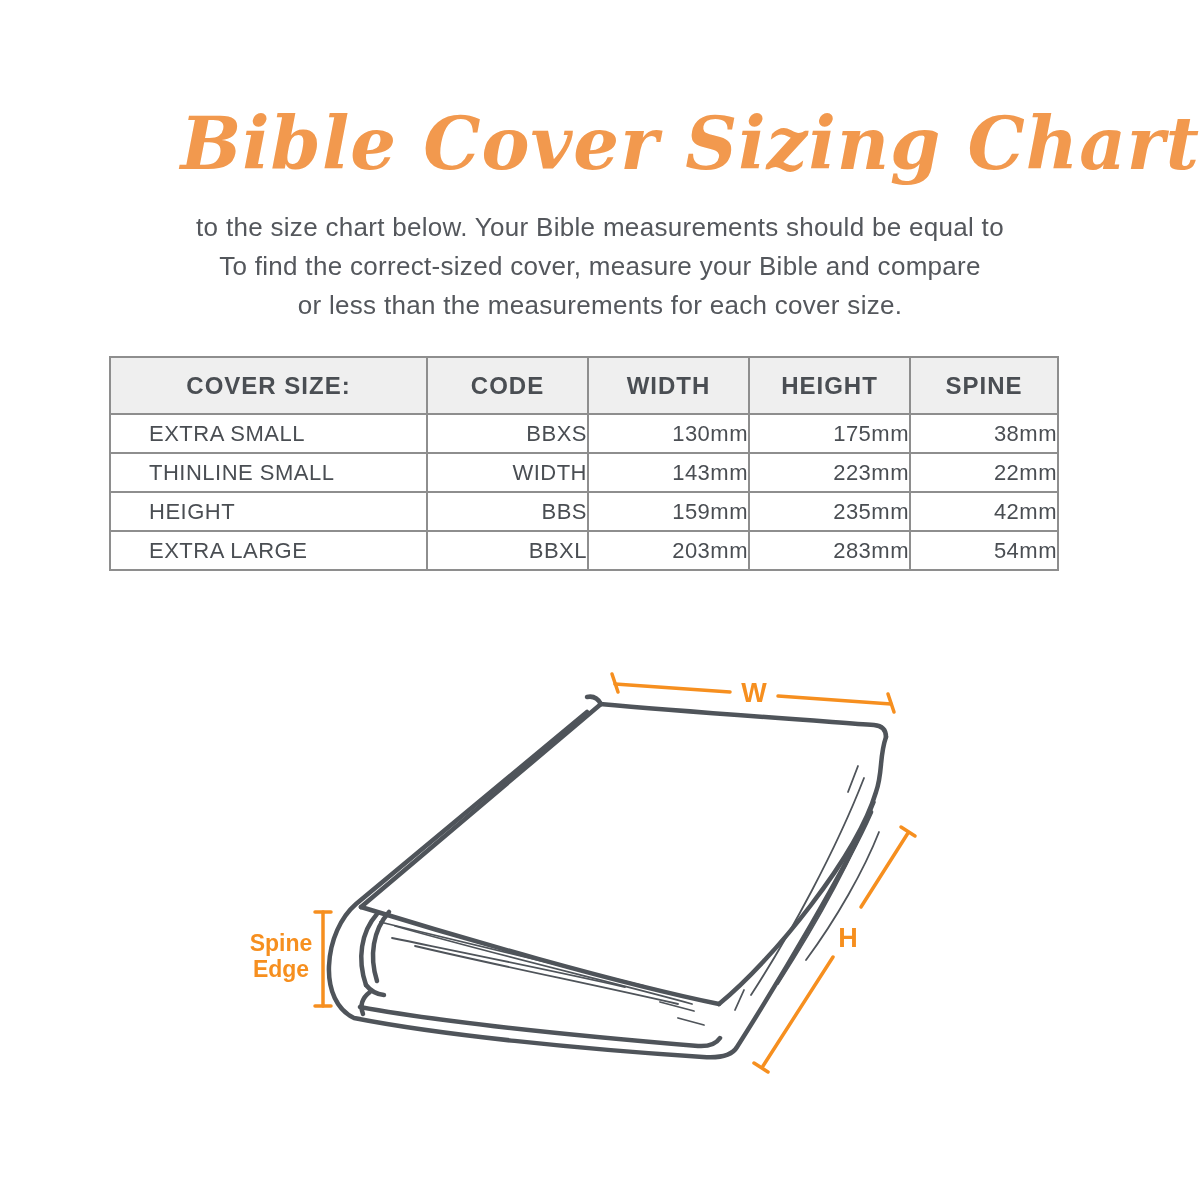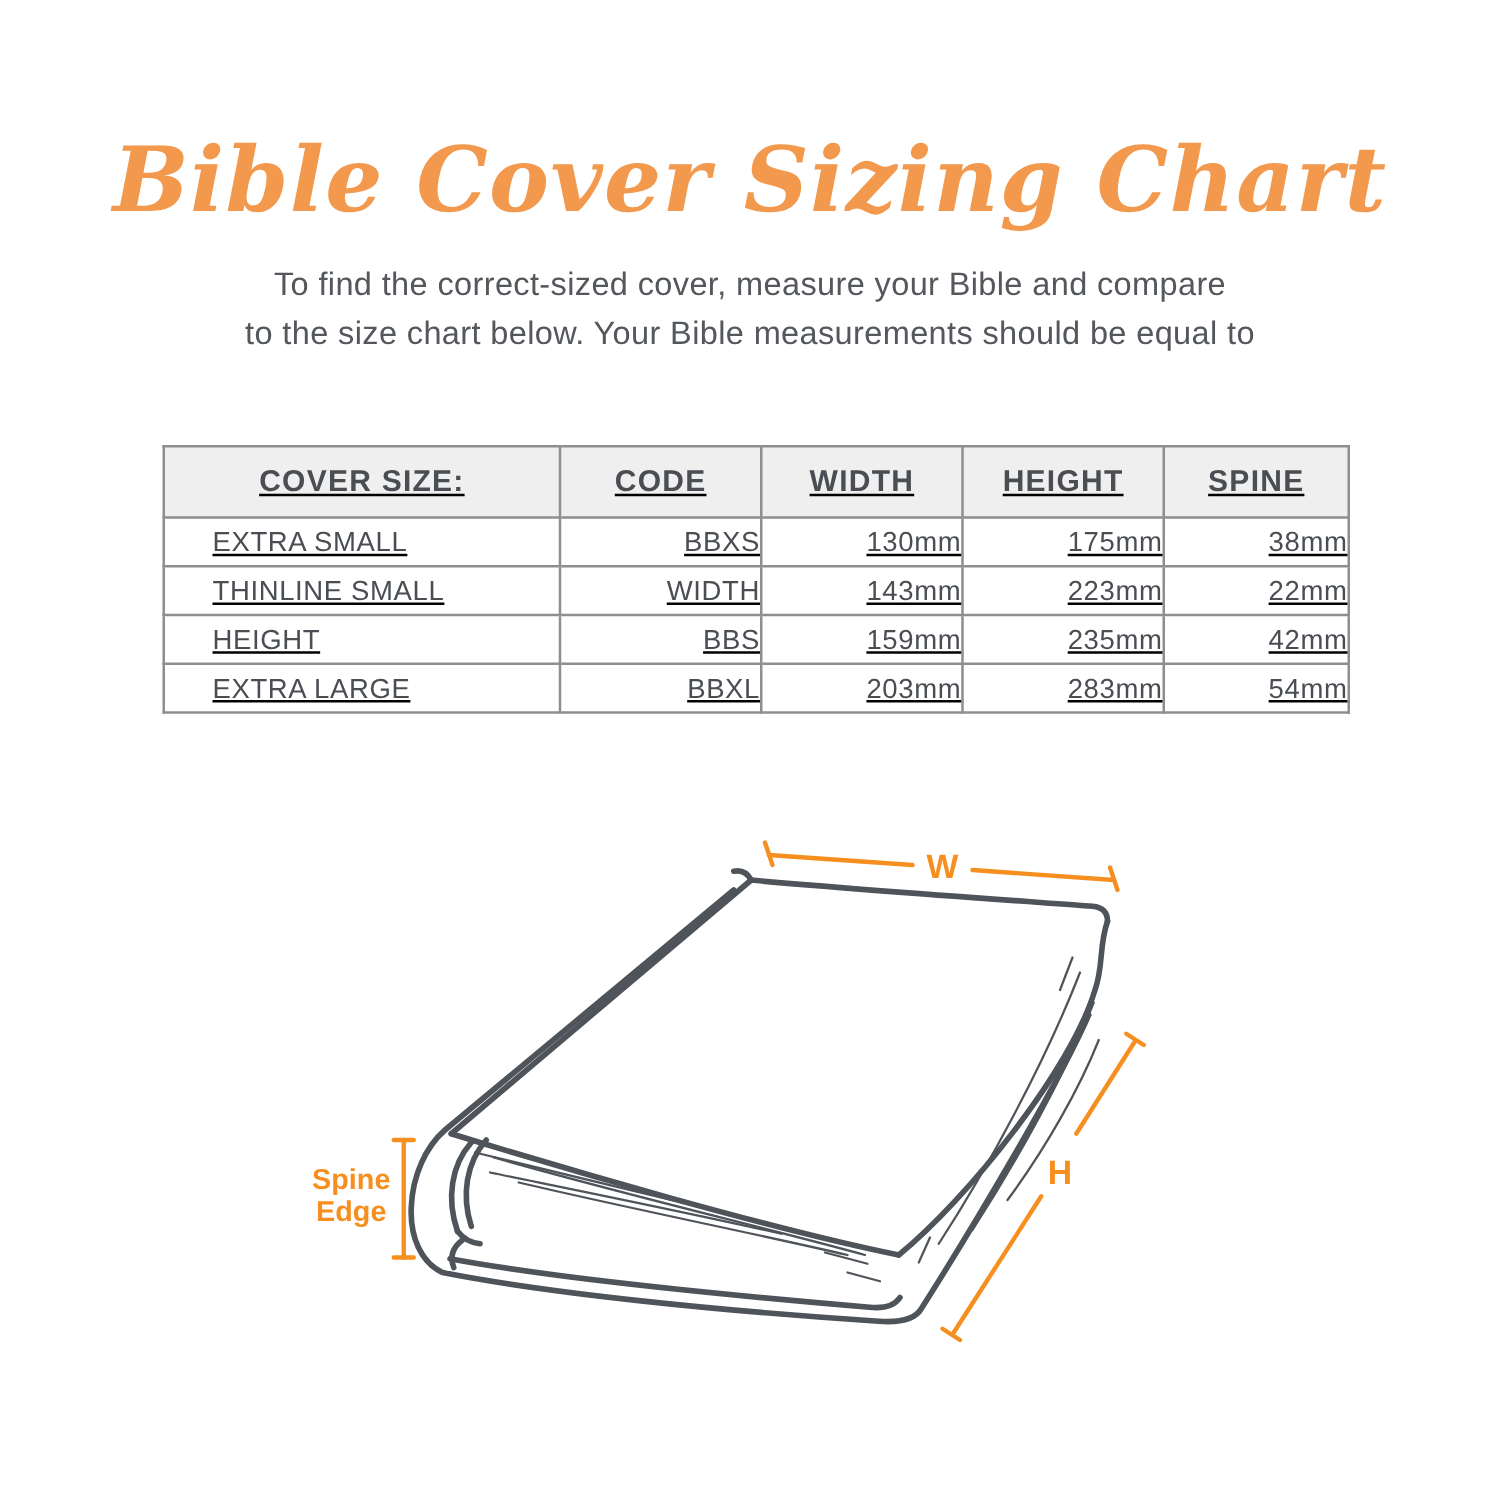--- a/index.html
+++ b/index.html
@@ -4,35 +4,35 @@
 <style>
   * { margin:0; padding:0; box-sizing:border-box; }
   html,body { background:#ffffff; }
   .canvas {
     position:relative; width:1200px; height:1200px;
     background:#ffffff; margin:0 auto; overflow:hidden;
     font-family:"Liberation Sans", sans-serif;
   }
   .page-title {
     position:absolute; top:104px; left:0; width:100%;
-    text-align:center;
+    text-align:right;
     font-family:"DejaVu Serif", serif;
     font-style:italic; font-weight:bold;
     font-size:72px; line-height:1.1;
     color:#F2994E; letter-spacing:1px;
   }
   .description {
     position:absolute; top:208px; left:0; width:100%;
     text-align:center;
     font-size:26px; line-height:39px;
     color:#54575C; letter-spacing:0.3px;
   }
   table.size-table {
-    position:absolute; left:130px; top:356px; width:948px;
-    border-collapse:collapse; table-layout:fixed;text-decoration:underline;
+    position:absolute; left:109px; top:356px; width:948px;
+    border-collapse:collapse; table-layout:fixed;
   }
   table.size-table th, table.size-table td {
     border:2px solid #8E8E8E;
     color:#4A4E53;
   }
   table.size-table th {
     height:57px; background:#EFEFEF;
     font-size:24px; font-weight:bold; letter-spacing:1px;
     text-align:center; vertical-align:middle;
   }
@@ -53,22 +53,23 @@
   .dimtext   { fill:#F68F1F; font-family:"Liberation Sans", sans-serif; font-weight:bold; }
 </style>
 </head>
 <body>
 
 <div class="canvas">
 
   <h1 class="page-title">Bible Cover Sizing Chart</h1>
 
   <div class="description">
+    <div>to the size chart below. Your Bible measurements should be equal to</div>
     <div>To find the correct-sized cover, measure your Bible and compare</div>
-    <div>to the size chart below. Your Bible measurements should be equal to</div>
+    <div>or less than the measurements for each cover size.</div>
   </div>
 
   <table class="size-table">
     <colgroup>
       <col style="width:317px">
         <col style="width:161px">
         <col style="width:161px">
         <col style="width:161px">
         <col style="width:148px">
     </colgroup>

